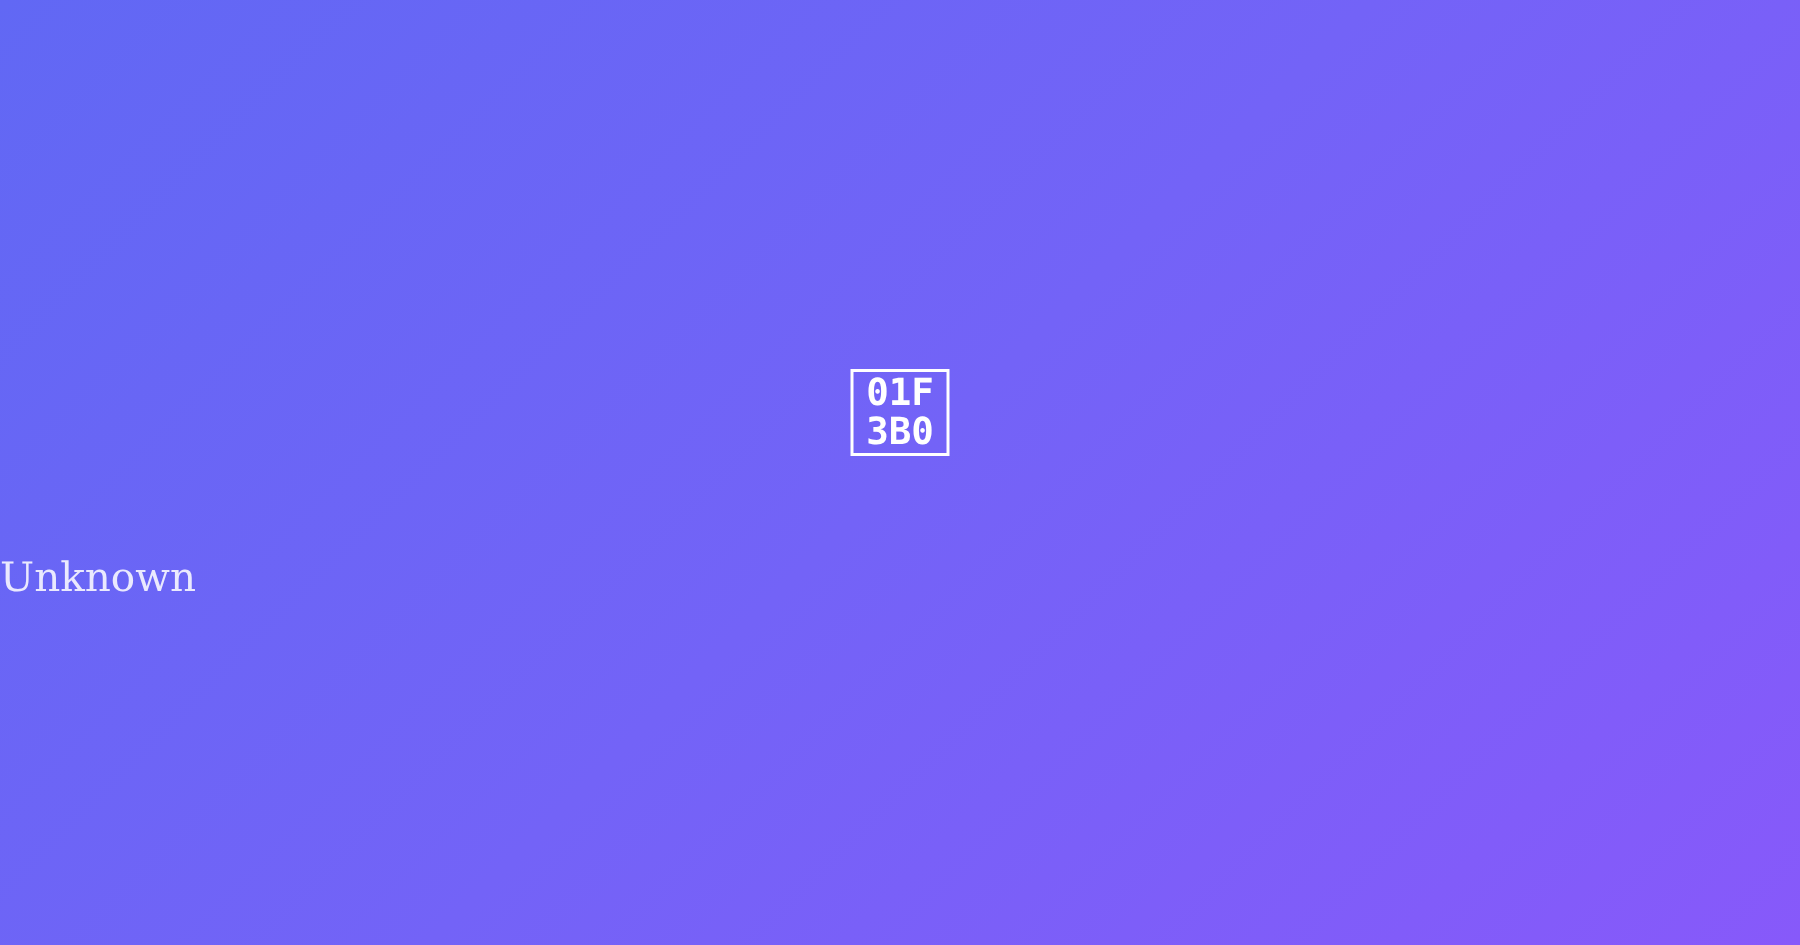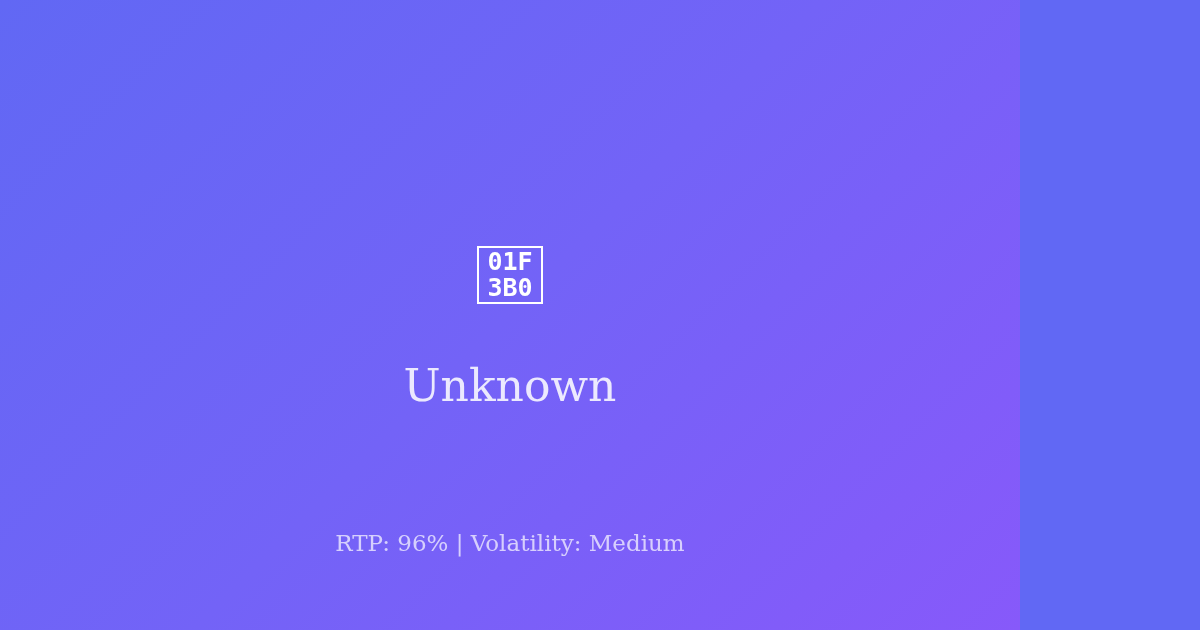--- a/index.html
+++ b/index.html
@@ -8,21 +8,21 @@
   }
   body {
     width: 1200px;
     height: 630px;
     overflow: hidden;
     background: #6168F4;
   }
 
   .card {
     position: relative;
-    width: 1020px;
+    width: 1200px;
     height: 630px;
     box-sizing: border-box;
     background: linear-gradient(135deg, #6168F4 0%, #7363F7 50%, #8759FA 100%);
     display: flex;
     flex-direction: column;
     align-items: center;
     justify-content: flex-start;
     font-family: "DejaVu Serif", "Liberation Serif", serif;
     -webkit-font-smoothing: antialiased;
   }
@@ -71,23 +71,23 @@
     white-space: nowrap;
     letter-spacing: 0.5px;
   }
 
   
   .subtitle {
     position: absolute;
     left: 0;
     right: 0;
     top: 364px;
-    text-align: center;
+    text-align: left;
     color: rgba(255, 255, 255, 0.86);
-    font-size: 44px;
+    font-size: 27px;
     font-weight: 400;
     line-height: 44px;
     white-space: nowrap;
   }
 
   
   .meta {
     position: absolute;
     left: 0;
     right: 0;
@@ -107,15 +107,14 @@
 
   <div class="title-row">
     <div class="tofu">
       <span>01F</span>
       <span>3B0</span>
     </div>
   </div>
 
   <div class="subtitle">Unknown</div>
 
-  <div class="meta">RTP: 96% | Volatility: Medium</div>
 
 </div>
 
 </body></html>

